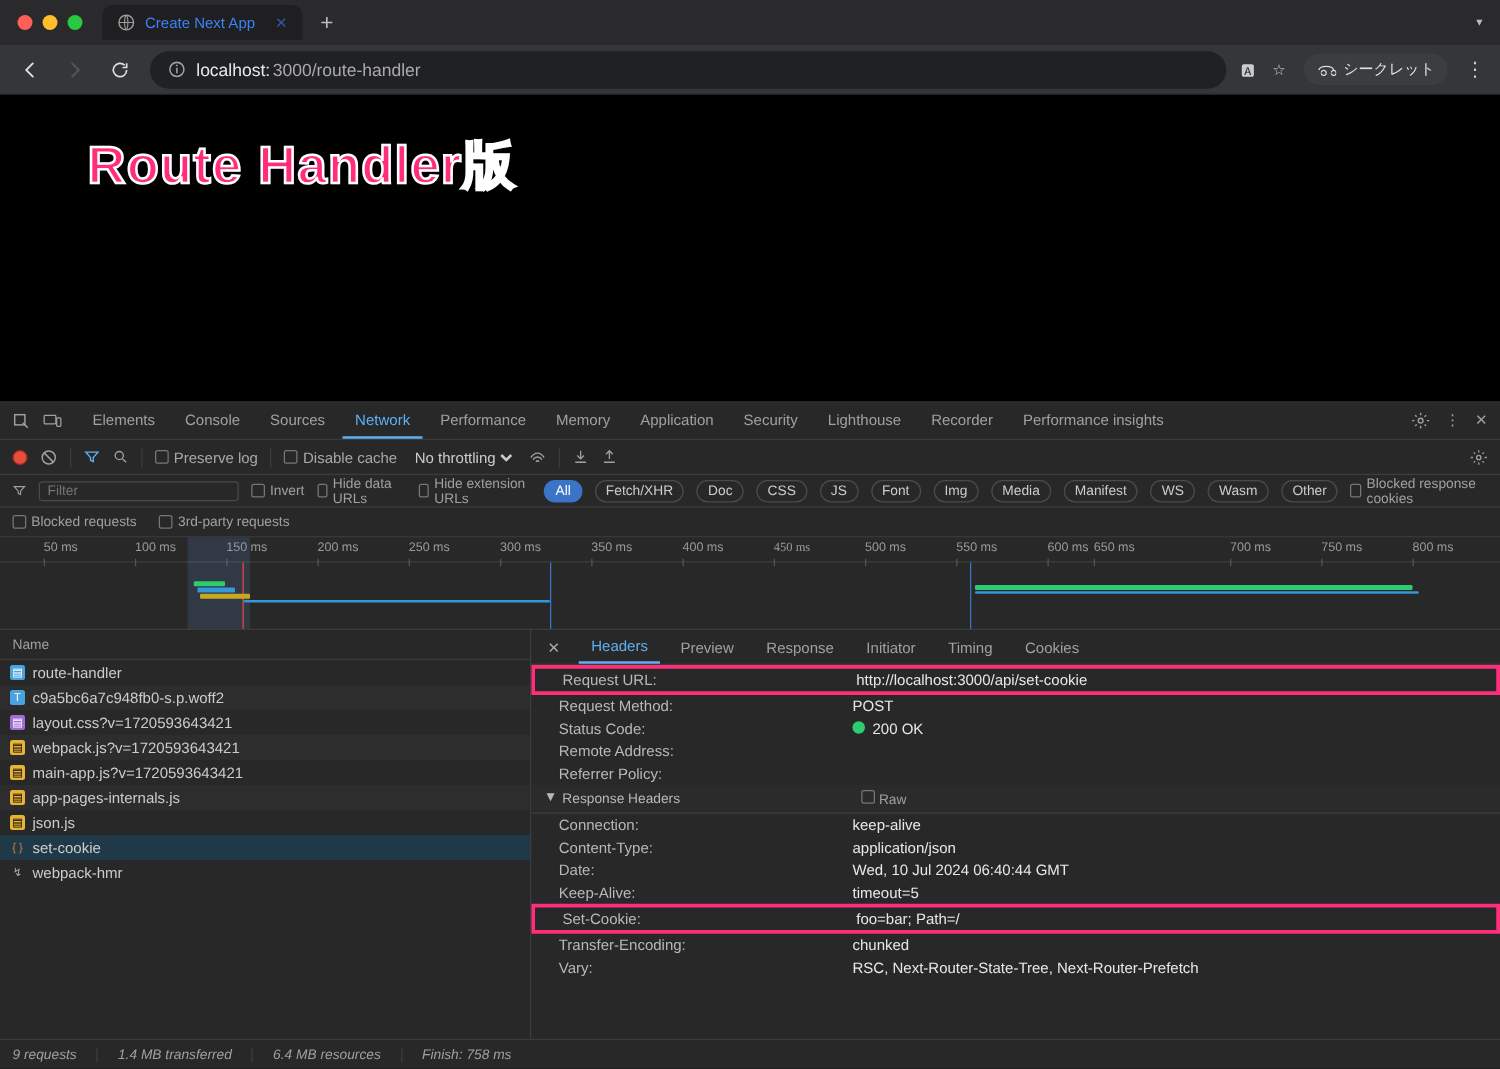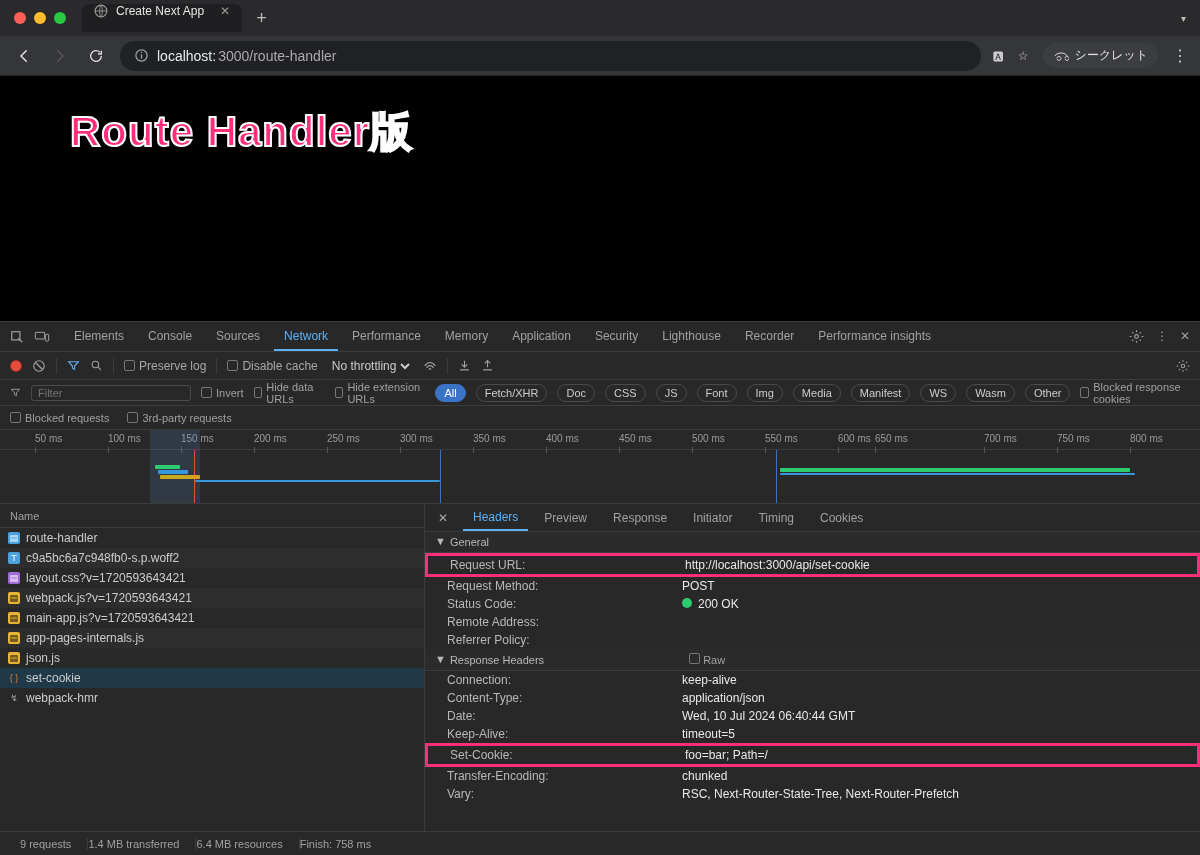--- a/index.html
+++ b/index.html
@@ -6,21 +6,21 @@
 html, body { width: 1200px; height: 855px; overflow: hidden; font-family: -apple-system, "Helvetica Neue", Arial, sans-serif; background: #000; color: #ccc; font-size: 12px; }
 svg { display: block; }
 
 
 .title-bar { height: 36px; background: #2a2a2c; display: flex; align-items: center; padding: 0 14px; }
 .traffic { display: flex; gap: 8px; margin-right: 16px; }
 .traffic span { width: 12px; height: 12px; border-radius: 50%; }
 .tl-red { background: #ff5f57; }
 .tl-yel { background: #febc2e; }
 .tl-grn { background: #28c840; }
-.tab { display: flex; gap: 8px; height: 28px; background: #1f1f21; padding: 0 12px; border-radius: 8px 8px 0 0; color: #e5e5e5; font-size: 12px; }
+.tab { display: flex; align-items: center; gap: 8px; height: 28px; background: #1f1f21; padding: 0 12px; border-radius: 8px 8px 0 0; color: #3b82f6; font-size: 12px; }
 .tab .globe { width: 14px; height: 14px; opacity: .8; }
 .tab .close { margin-left: 8px; opacity: .6; font-size: 12px; }
 .newtab { color: #bbb; font-size: 18px; margin-left: 14px; }
 .spacer { flex: 1; }
 .dropdown { color: #bbb; font-size: 10px; }
 
 
 .addr-bar { height: 40px; background: #35363a; display: flex; align-items: center; padding: 0 12px; gap: 12px; border-bottom: 1px solid #222; }
 .nav-btn { color: #9aa0a6; display: flex; align-items: center; justify-content: center; width: 24px; height: 24px; }
 .omnibox { flex: 1; height: 30px; background: #202124; border-radius: 15px; display: flex; align-items: center; padding: 0 14px; gap: 8px; color: #bbb; font-size: 14px; }
@@ -99,21 +99,21 @@
 .kv .k { width:235px; color:#b8b8b8; }
 .kv .v { color:#e8e8e8; }
 .raw-chk { margin-left: 145px; font-size:11px; color:#a0a0a0; }
 .status-dot { width:10px; height:10px; border-radius:50%; background:#2ecc71; display:inline-block; margin-right:6px; }
 
 
 .hi-request, .hi-setcookie { border:3px solid #ff2d7a; }
 .overlay-text { position:absolute; font-weight:800; font-size:28px; color:#ff2d7a; -webkit-text-stroke:1.6px #fff; pointer-events:none; }
 
 
-.status-bar { height:24px; border-top:1px solid #3c3c3c; display:flex; align-items:center; padding:0 20px; font-size:11px; color:#a0a0a0; background:#282828; }
+.status-bar { height:24px; border-top:1px solid #3c3c3c; display:flex; align-items:center; padding:0 10px; gap:16px; font-size:11px; color:#a0a0a0; background:#282828;font-style:italic; }
 .status-bar span { border-right:1px solid #3c3c3c; padding-right:16px; }
 .status-bar span:last-child{ border-right:none; }
 
 
 .cb-box { width:11px; height:11px; border:1px solid #777; border-radius:2px; display:inline-block; }
 </style>
 </head>
 <body>
 
 <div class="title-bar">
@@ -322,21 +322,21 @@
   <div class="timeline">
     <div class="tl-ruler" id="tl-ruler">
         <span class="tl-tick" style="left: 35px;">50 ms</span>
         <span class="tl-tick" style="left: 108px;">100 ms</span>
         <span class="tl-tick" style="left: 181px;">150 ms</span>
         <span class="tl-tick" style="left: 254px;">200 ms</span>
         <span class="tl-tick" style="left: 327px;">250 ms</span>
         <span class="tl-tick" style="left: 400px;">300 ms</span>
         <span class="tl-tick" style="left: 473px;">350 ms</span>
         <span class="tl-tick" style="left: 546px;">400 ms</span>
-        <span class="tl-tick" style="left: 619px;">450 ms</span>
+        <span class="tl-tick" style="left: 619px; font-family: Liberation Serif, serif;">450 ms</span>
         <span class="tl-tick" style="left: 692px;">500 ms</span>
         <span class="tl-tick" style="left: 765px;">550 ms</span>
         <span class="tl-tick" style="left: 838px;">600 ms</span>
         <span class="tl-tick" style="left: 875px;">650 ms</span>
         <span class="tl-tick" style="left: 984px;">700 ms</span>
         <span class="tl-tick" style="left: 1057px;">750 ms</span>
         <span class="tl-tick" style="left: 1130px;">800 ms</span>
       </div>
     <div class="tl-highlight" style="left:150px;width:50px"></div>
     <div class="tl-red-line" style="left:194px"></div>
@@ -400,21 +400,20 @@
       <div class="det-tabs">
         <span class="det-close">✕</span>
         <span class="det-tab active">Headers</span>
         <span class="det-tab">Preview</span>
         <span class="det-tab">Response</span>
         <span class="det-tab">Initiator</span>
         <span class="det-tab">Timing</span>
         <span class="det-tab">Cookies</span>
       </div>
       <div class="det-body">
-        <div class="sect-head"><span class="tri">▼</span><span>General</span></div>
         <div id="general-rows">
             <div class="kv hi-request">
               <span class="k">Request URL:</span>
               <span class="v">http://localhost:3000/api/set-cookie</span>
             </div>
             <div class="kv">
               <span class="k">Request Method:</span>
               <span class="v">POST</span>
             </div>
             <div class="kv">

